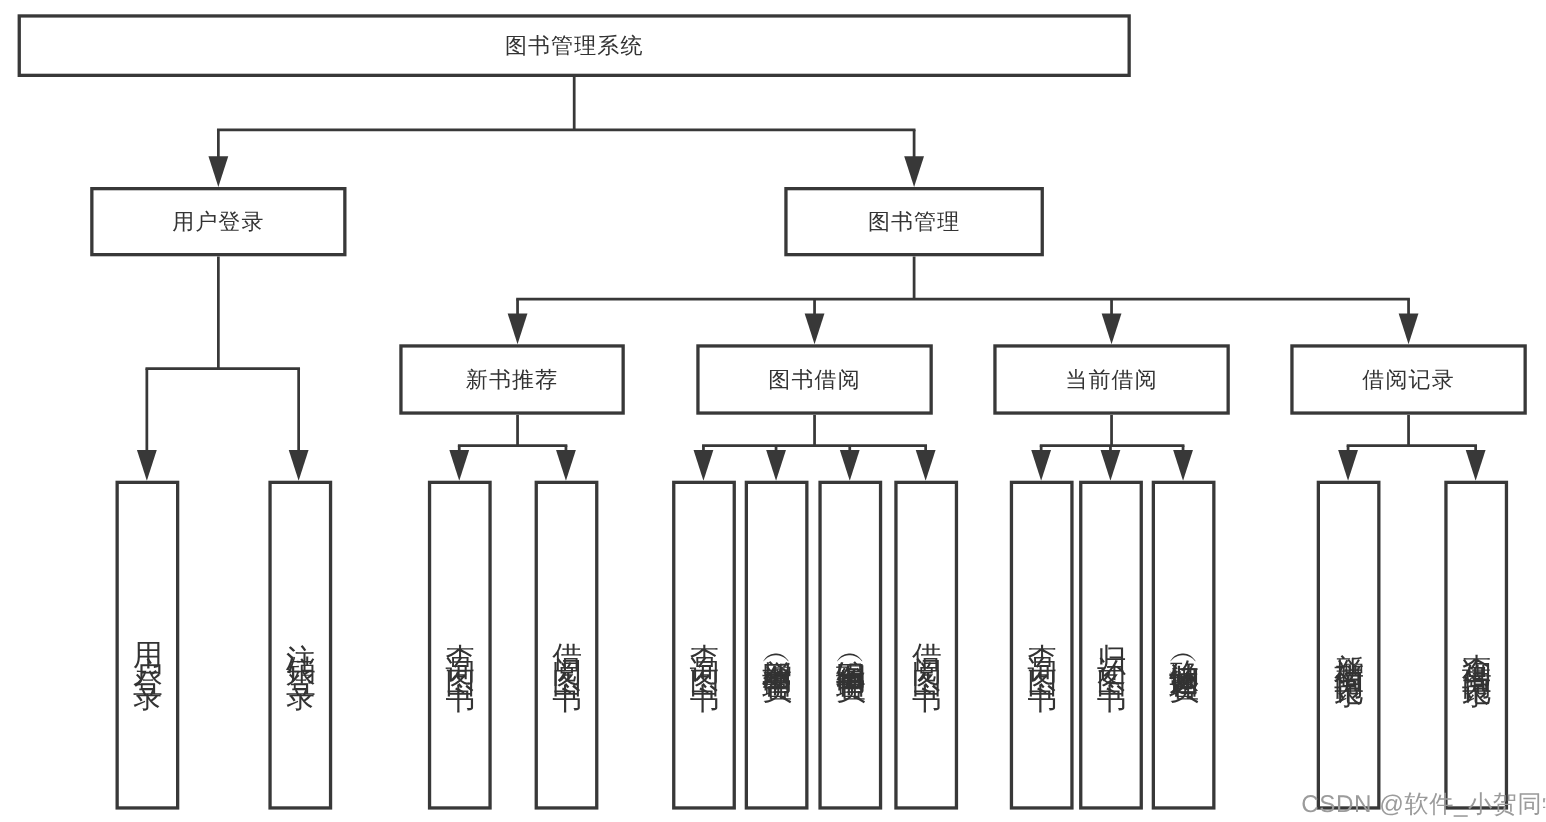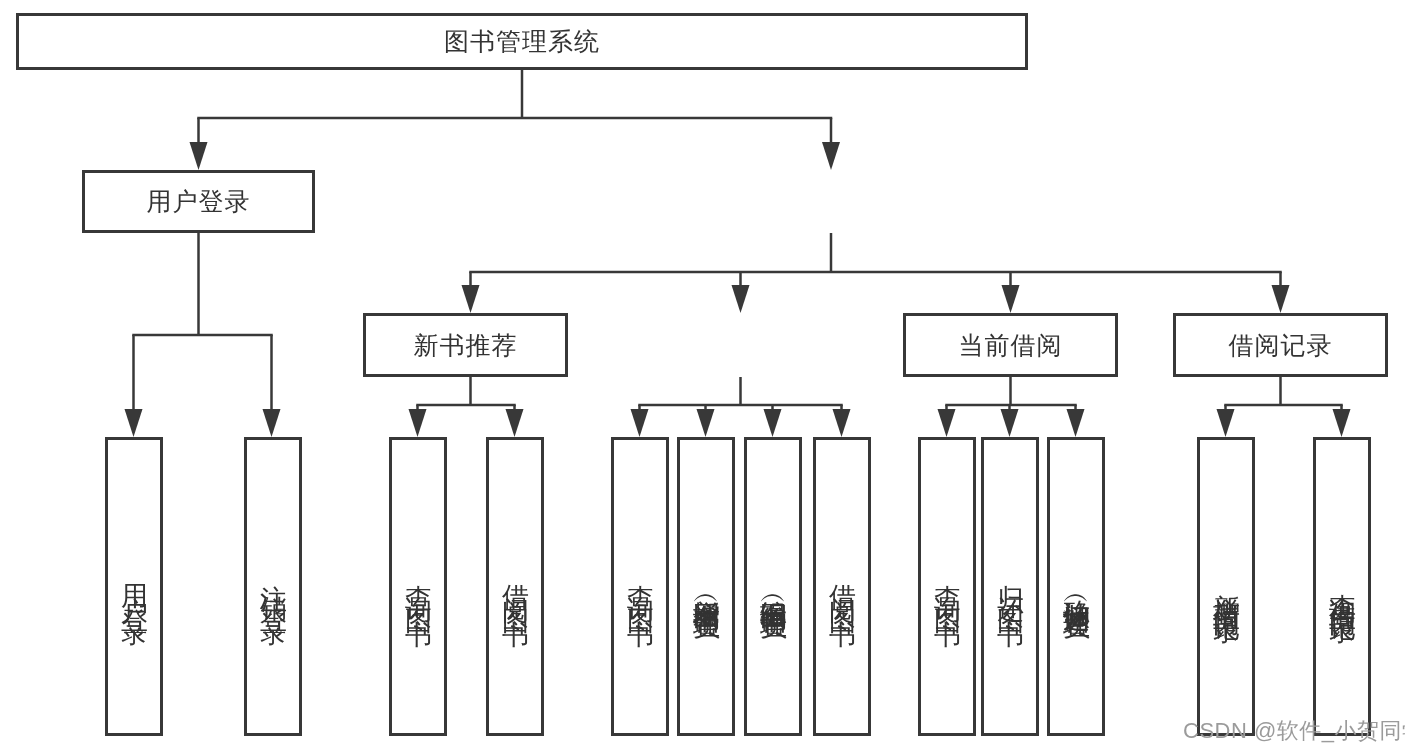--- a/index.html
+++ b/index.html
@@ -7,21 +7,21 @@
     position:relative;width:1405px;height:747px;background:#ffffff;overflow:hidden;
     font-family:"Liberation Sans", sans-serif;color:#333;
   }
   .connectors{position:absolute;left:0;top:0;width:1405px;height:747px;}
   .connectors line{stroke:#383838;stroke-width:2.5;}
   .connectors polygon{fill:#383838;}
   .box{
     position:absolute;box-sizing:border-box;border:3px solid #383838;background:#fff;
     display:flex;align-items:center;justify-content:center;
   }
-  .hlabel{font-size:25px;letter-spacing:1px;white-space:nowrap;}
+  .hlabel{font-size:20px;letter-spacing:1px;white-space:nowrap;}
   .vtext{
     writing-mode:vertical-rl;text-orientation:mixed;
     font-size:27px;line-height:1;white-space:nowrap;
   }
   .sp4 .vtext{letter-spacing:12px;}
   .sp6 .vtext{letter-spacing:5px;}
   .sp9 .vtext{letter-spacing:2px;}
   .watermark{
     position:absolute;left:1183px;top:716px;font-size:22px;color:#9b9b9b;
     white-space:nowrap;letter-spacing:0.5px;
@@ -94,23 +94,29 @@
     <polygon points="1332.5,409 1350.5,409 1341.5,437"></polygon>
   </svg>
 
   <div class="box" style="left:16px;top:13px;width:1012px;height:57px">
     <span class="hlabel">图书管理系统</span>
   </div>
 
   <div class="box" style="left:82px;top:170px;width:233px;height:63px">
     <span class="hlabel">用户登录</span>
   </div>
+  <div class="box" style="left:713px;top:170px;width:236px;height:63px">
+    <span class="hlabel">图书管理</span>
+  </div>
 
   <div class="box" style="left:363px;top:313px;width:205px;height:64px">
     <span class="hlabel">新书推荐</span>
+  </div>
+  <div class="box" style="left:633px;top:313px;width:215px;height:64px">
+    <span class="hlabel">图书借阅</span>
   </div>
   <div class="box" style="left:903px;top:313px;width:215px;height:64px">
     <span class="hlabel">当前借阅</span>
   </div>
   <div class="box" style="left:1173px;top:313px;width:215px;height:64px">
     <span class="hlabel">借阅记录</span>
   </div>
 
   <div class="box sp4" style="left:105px;top:437px;width:58px;height:299px">
     <span class="vtext">用户登录</span>

